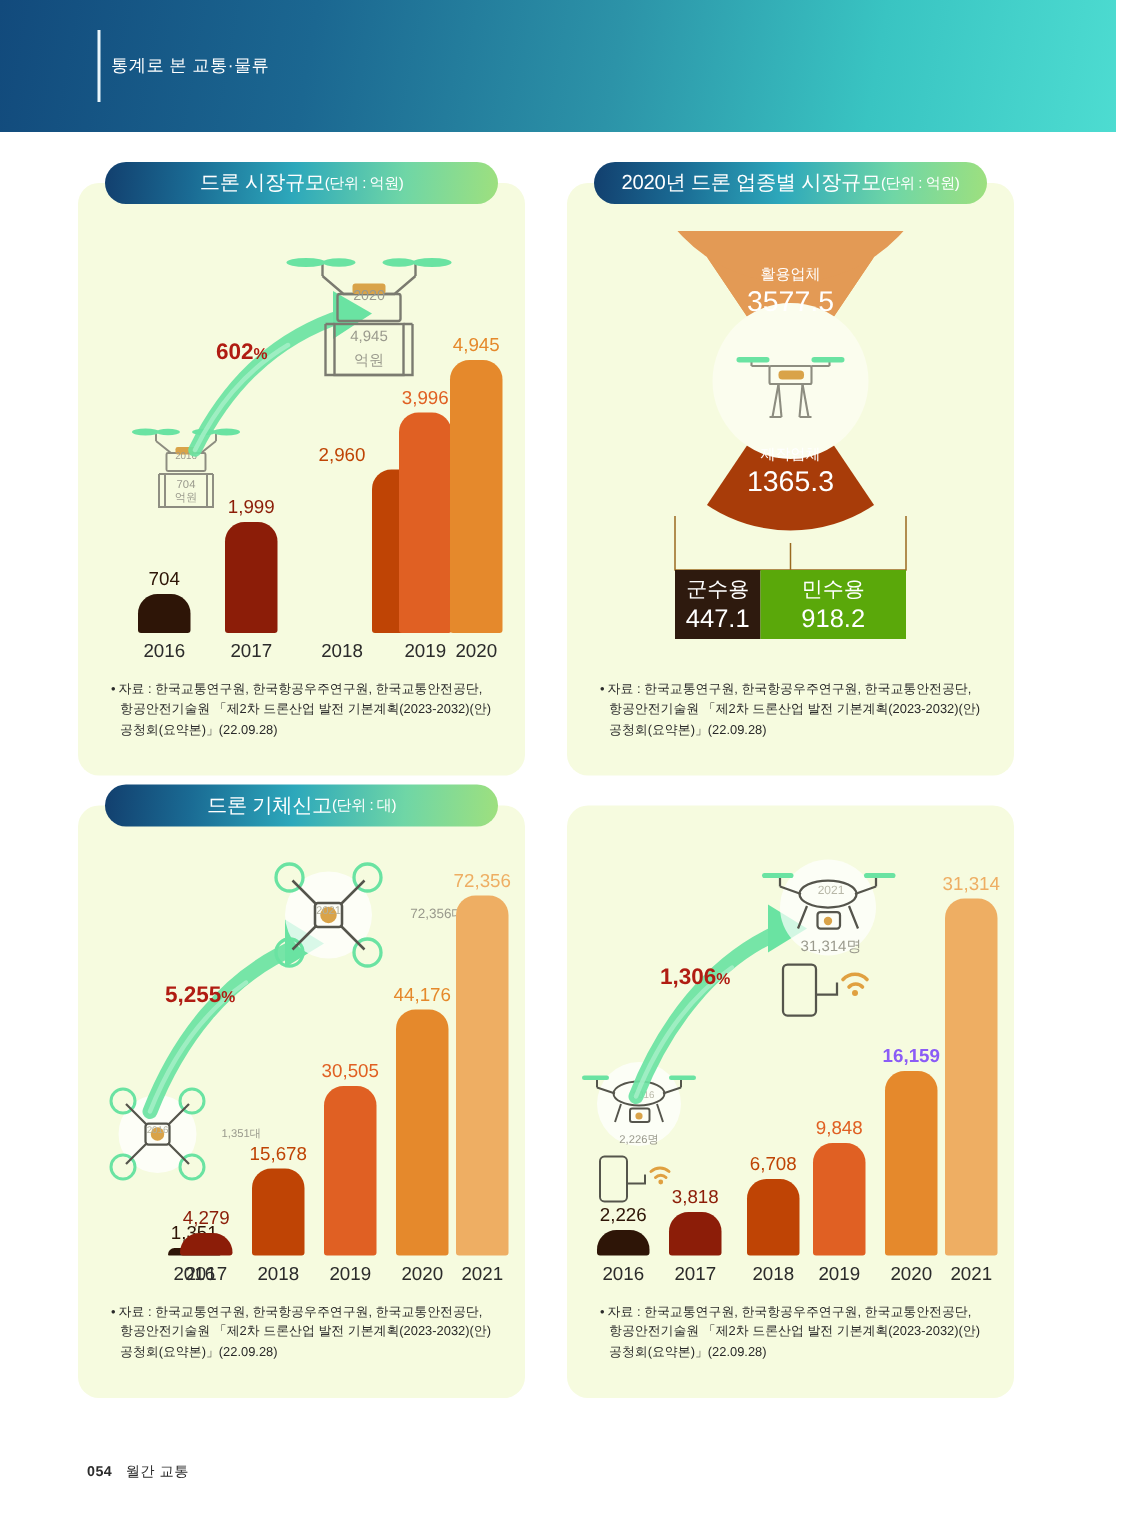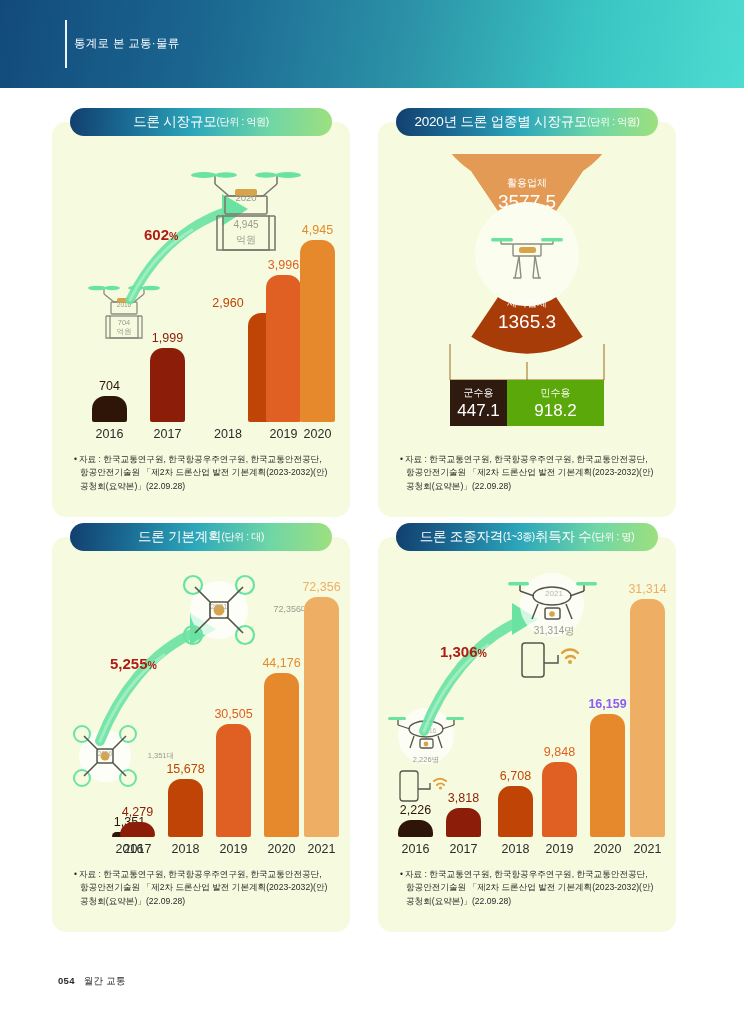--- a/index.html
+++ b/index.html
@@ -92,21 +92,21 @@
   }
   .donut-label .dl-name { font-size: 10px; display: block; }
   .donut-label .dl-val  { font-size: 19px; display: block; margin-top: 1px; }
 
   .legend-box {
     position: absolute; height: 46px;
     display: flex; flex-direction: column;
     align-items: center; justify-content: center;
     color: #ffffff;
   }
-  .legend-box .lg-name { font-size: 10px; }
+  .legend-box .lg-name { font-size: 14px; }
   .legend-box .lg-val  { font-size: 17px; margin-top: 1px; }
 
   
   .note {
     position: absolute; left: 22px; right: 16px; bottom: 24px;
     font-size: 8.6px; line-height: 1.55; color: #2a2a2a;
   }
   .note .bullet { margin-right: 2px; }
   .note .ln { display: block; }
   .note .ln2, .note .ln3 { padding-left: 6px; }
@@ -280,21 +280,21 @@
 
     <div class="note">
       <span class="ln"><span class="bullet">•</span><span>자료 : 한국교통연구원, 한국항공우주연구원, 한국교통안전공단,</span></span>
       <span class="ln ln2">항공안전기술원 「제2차 드론산업 발전 기본계획(2023-2032)(안)</span>
       <span class="ln ln3">공청회(요약본)」(22.09.28)</span>
     </div>
   </div>
 
   <div class="card" id="card-2">
     <div class="card-title">
-      <span class="t-main">드론 기본계획</span>
+      <span class="t-main">드론 기체신고</span>
         <span class="t-sub">(단위 : 대)</span>
     </div>
 
     <div class="plot">
 
       <div class="drone-wrap" style="left:18px; top:160px; width:70px; height:66px;">
         <circle></circle>
         <svg width="70" height="66" viewBox="0 0 70 66">
           <circle cx="35" cy="33" r="26" fill="#ffffff" opacity="0.75"></circle>
           <g fill="none" stroke="#6ae3a2" stroke-width="2">
@@ -376,26 +376,20 @@
     </div>
 
     <div class="note">
       <span class="ln"><span class="bullet">•</span><span>자료 : 한국교통연구원, 한국항공우주연구원, 한국교통안전공단,</span></span>
       <span class="ln ln2">항공안전기술원 「제2차 드론산업 발전 기본계획(2023-2032)(안)</span>
       <span class="ln ln3">공청회(요약본)」(22.09.28)</span>
     </div>
   </div>
 
   <div class="card" id="card-3">
-    <div class="card-title">
-      <span class="t-main">드론 조종자격</span>
-        <span class="t-sub">(1~3종)</span>
-        <span class="t-main"> 취득자 수</span>
-        <span class="t-sub">(단위 : 명)</span>
-    </div>
 
     <div class="plot">
 
       <div class="drone-wrap" style="left:8px; top:138px; width:86px; height:102px;">
         <svg width="86" height="102" viewBox="0 0 86 102">
           <circle cx="40" cy="35" r="28" fill="#ffffff" opacity="0.7"></circle>
           <g fill="none" stroke="#55554c" stroke-width="1.3">
             <ellipse cx="40" cy="28" rx="17" ry="8"></ellipse>
             <path d="M24 28 L12 24 M56 28 L68 24"></path>
             <path d="M12 24 L12 18 M68 24 L68 18"></path>

